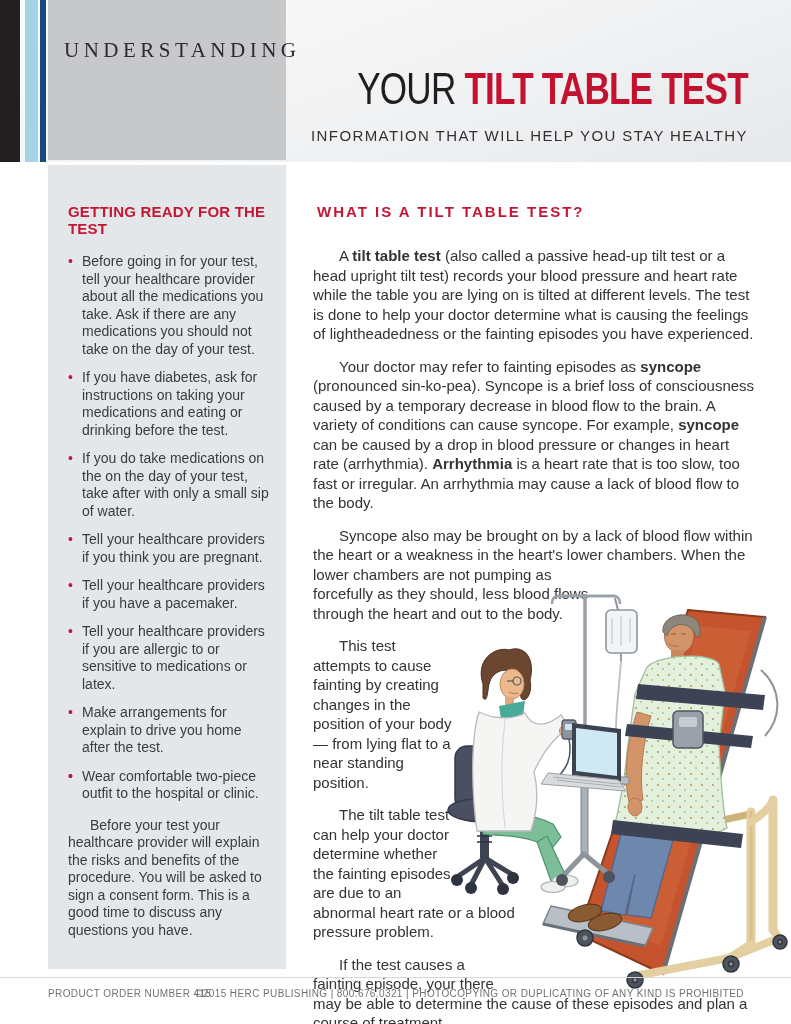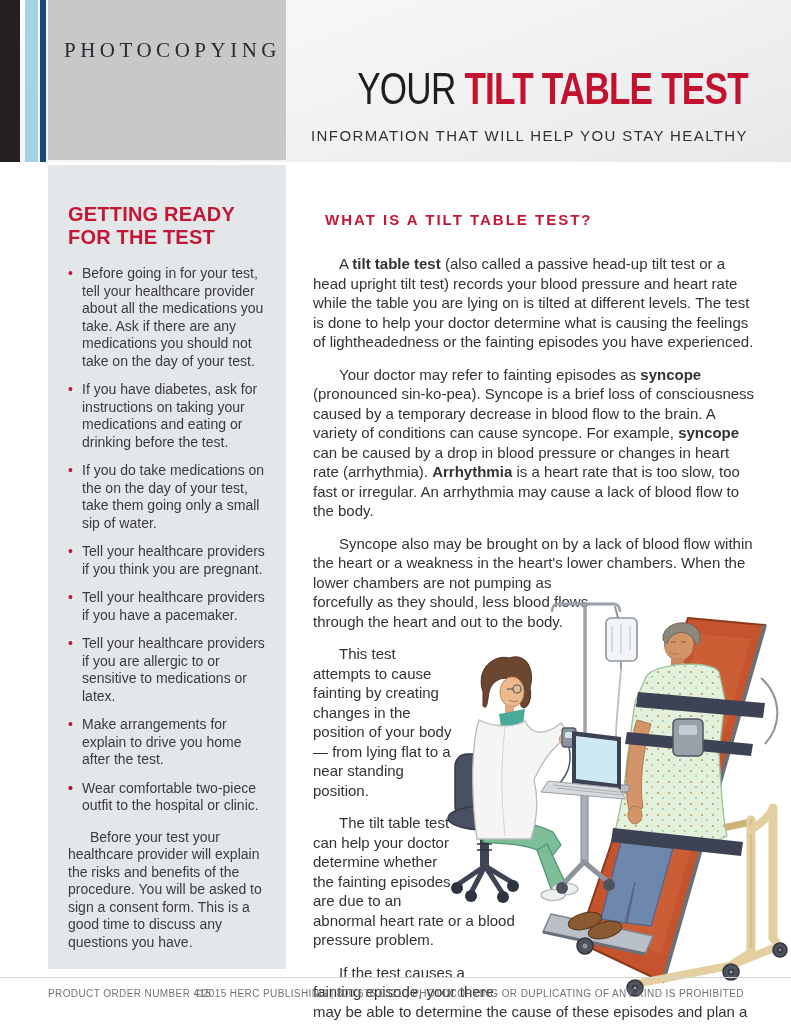--- a/index.html
+++ b/index.html
@@ -18,30 +18,30 @@
           font-size:21px;letter-spacing:4.5px;color:#2b2a2e;}
   .title-line{position:absolute;right:43px;top:66px;white-space:nowrap;font-size:45px;line-height:1;
               transform:scaleX(.78);transform-origin:right top;color:#1e1e20;}
   .title-line .t-your{font-weight:400;letter-spacing:-1px;}
   .title-line .t-main{font-weight:700;letter-spacing:-1px;color:#c21230;}
   .subtitle{position:absolute;right:43px;top:127px;font-size:15px;letter-spacing:1.4px;color:#313133;}
 
   
   .sidebar{position:absolute;left:48px;top:165px;width:238px;height:804px;background:#e4e7e9;
            box-sizing:border-box;padding:38px 13px 0 20px;}
-  .sidebar h2{margin:0;font-size:20px;font-weight:bold;color:#c21735;letter-spacing:.2px;}
+  .sidebar h2{margin:0;font-size:15px;font-weight:bold;color:#c21735;letter-spacing:.2px;}
   .sidebar ul{list-style:none;margin:16px 0 0 0;padding:0;}
   .sidebar li{position:relative;padding-left:14px;margin-bottom:11px;
               font-size:14px;line-height:17.5px;color:#3b3b3d;}
   .sidebar li .dot{position:absolute;left:0;top:0;color:#b31c3e;font-size:14px;}
   .sidebar .closing{margin:14px 0 0 0;font-size:14px;line-height:17.5px;color:#3b3b3d;text-indent:22px;}
 
   
   .main{position:absolute;left:313px;top:199px;width:445px;}
-  .main h2{margin:12px;font-size:15px;font-weight:bold;color:#c21735;letter-spacing:2px;}
+  .main h2{margin:4px;font-size:15px;font-weight:bold;color:#c21735;letter-spacing:2px;}
   .main .paras{margin-top:26px;font-size:15px;line-height:19.5px;color:#333335;}
   .main .paras p{margin:0 0 13px 0;text-indent:26px;}
 
   
   .fig-float{float:right;width:345px;height:746px;position:relative;
              shape-outside:polygon(345px 0px,345px 338px,196px 338px,196px 398px,50px 398px,
                                    50px 648px,110px 648px,110px 746px,345px 746px);
              shape-margin:6px;}
   .fig-float svg{position:absolute;left:0;top:338px;width:375px;height:407px;overflow:visible;}
 
@@ -53,39 +53,39 @@
 </head>
 <body>
 
 <div class="page">
 
   <div class="header-bg"></div>
   <div class="stripe-black"></div>
   <div class="stripe-lightblue"></div>
   <div class="stripe-navy"></div>
   <div class="header-graybox"></div>
-  <div class="kicker">PHOTOCOPYING</div>
+  <div class="kicker">UNDERSTANDING</div>
   <div class="title-line"><span class="t-your">YOUR </span><span class="t-main">TILT TABLE TEST</span></div>
   <div class="subtitle">INFORMATION THAT WILL HELP YOU STAY HEALTHY</div>
 
   <div class="sidebar">
     <h2>GETTING READY FOR THE TEST</h2>
     <ul>
 
     <li>
         <span class="dot">•</span>
         <span>Before going in for your test, tell your healthcare provider about all the medications you take. Ask if there are any medications you should not take on the day of your test.</span>
       </li>
         <li>
         <span class="dot">•</span>
         <span>If you have diabetes, ask for instructions on taking your medications and eating or drinking before the test.</span>
       </li>
         <li>
         <span class="dot">•</span>
-        <span>If you do take medications on the on the day of your test, take them going only a small sip of water.</span>
+        <span>If you do take medications on the on the day of your test, take after with only a small sip of water.</span>
       </li>
         <li>
         <span class="dot">•</span>
         <span>Tell your healthcare providers if you think you are pregnant.</span>
       </li>
         <li>
         <span class="dot">•</span>
         <span>Tell your healthcare providers if you have a pacemaker.</span>
       </li>
         <li>

